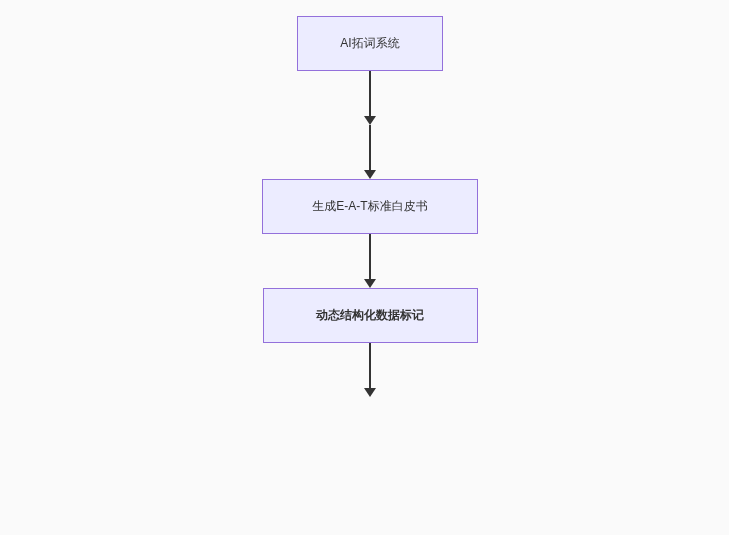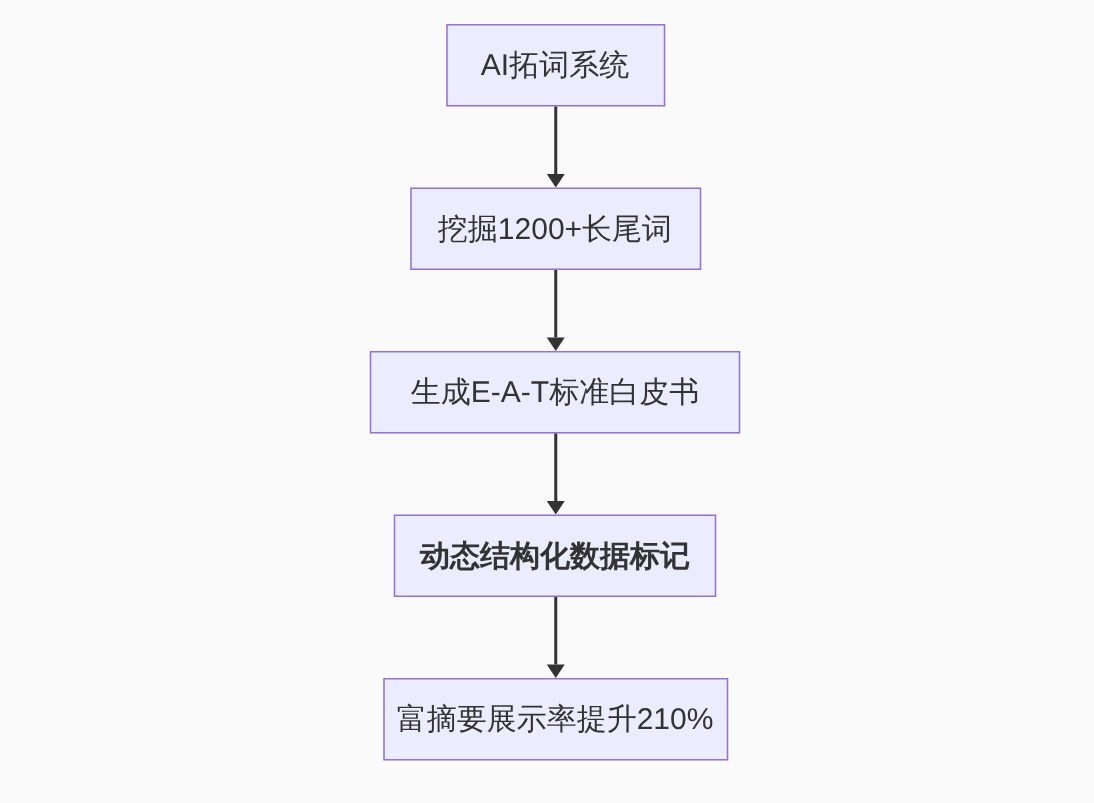--- a/index.html
+++ b/index.html
@@ -30,30 +30,30 @@
     display: flex;
     flex-direction: column;
     align-items: center;
   }
 
   .node {
     height: 55px;
     background: var(--node-fill);
     border: 1px solid var(--node-border);
     color: var(--text);
-    font-size: 20px;
+    font-size: 12px;
     display: flex;
     align-items: center;
     justify-content: center;
     text-align: right;
     flex: none;
   }
   .n1 { width: 146px; }
   .n2 { width: 194px; }
-  .n3 { width: 247px; }
+  .n3 { width: 216px; }
   .n4 { width: 215px; font-weight: bold; }
   .n5 { width: 230px; }
 
   .arrow {
     height: 54px;
     display: flex;
     flex-direction: column;
     align-items: center;
     flex: none;
   }
@@ -77,23 +77,20 @@
 
     <div class="node n1">
       <span>AI拓词系统</span>
     </div>
 
     <div class="arrow">
       <div class="line"></div>
       <div class="head"></div>
     </div>
 
-    <div class="node n2">
-      <span>挖掘1200+长尾词</span>
-    </div>
 
     <div class="arrow">
       <div class="line"></div>
       <div class="head"></div>
     </div>
 
     <div class="node n3">
       <span>生成E-A-T标准白皮书</span>
     </div>
 
@@ -104,18 +101,15 @@
 
     <div class="node n4">
       <span>动态结构化数据标记</span>
     </div>
 
     <div class="arrow">
       <div class="line"></div>
       <div class="head"></div>
     </div>
 
-    <div class="node n5">
-      <span>富摘要展示率提升210%</span>
-    </div>
 
   </div>
 </div>
 
 </body></html>

